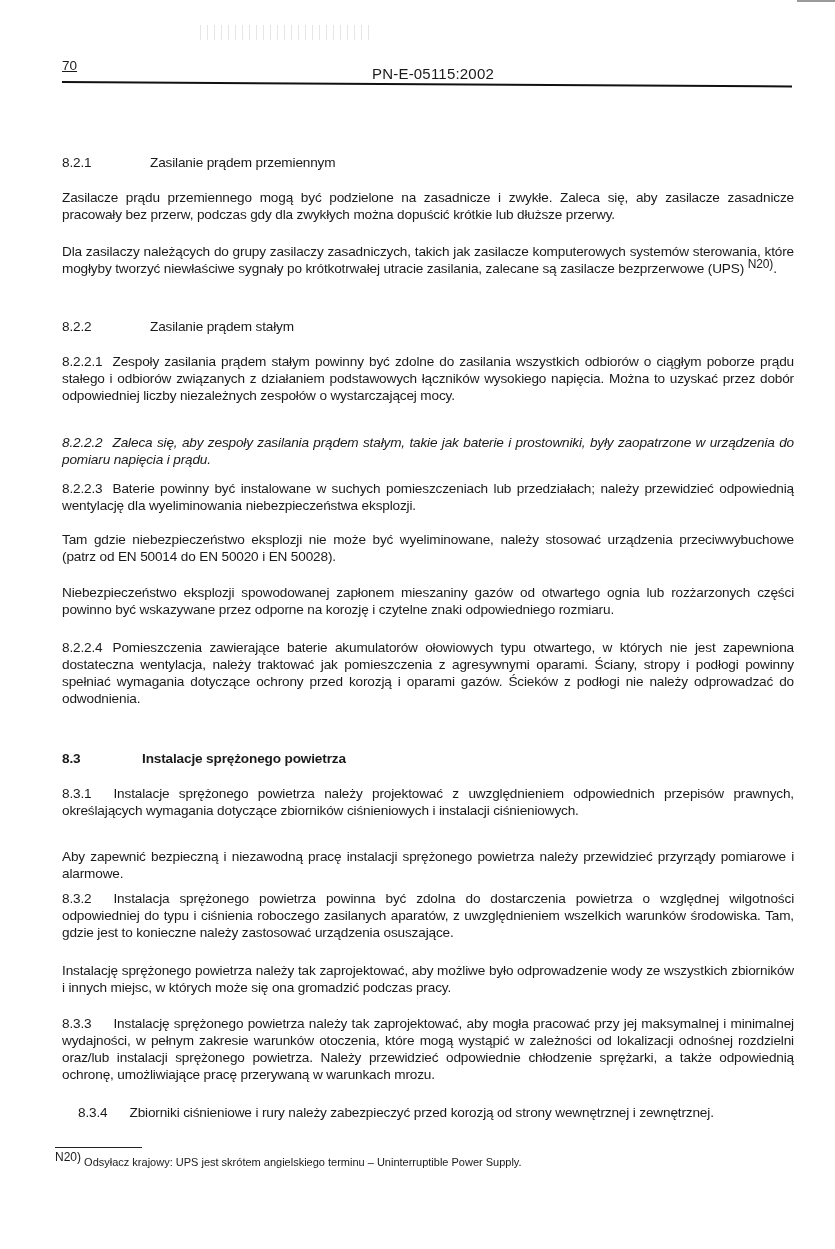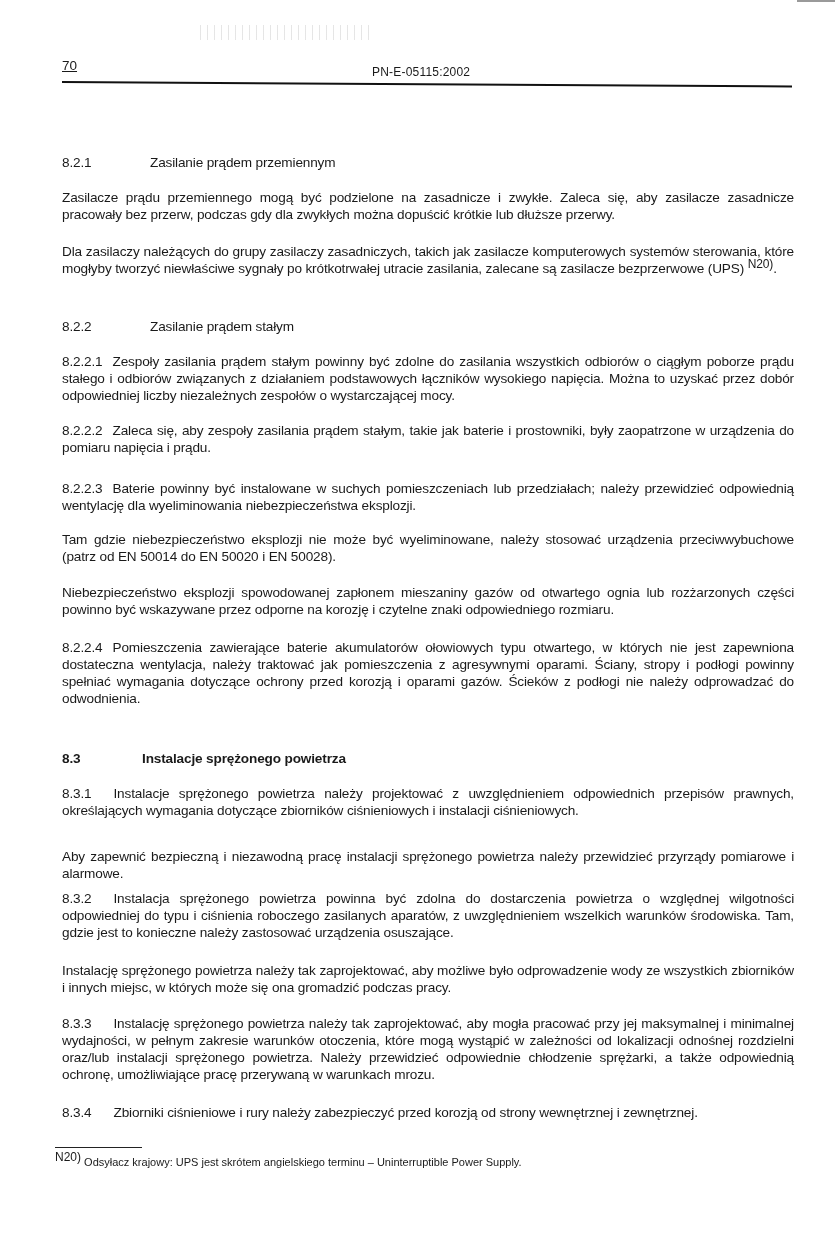--- a/index.html
+++ b/index.html
@@ -2,21 +2,21 @@
 <html><head>
 <meta charset="utf-8">
 <style>
   html, body { margin: 0; padding: 0; background: #ffffff; }
   body { width: 835px; height: 1249px; position: relative; overflow: hidden;
          font-family: "Liberation Sans", sans-serif; color: #1a1a1a; }
   .page { position: absolute; left: 0; top: 0; width: 835px; height: 1249px; }
   .corner-mark { position: absolute; right: 0; top: 0; width: 38px; height: 2px; background: #9a9a9a; }
   .header { position: absolute; left: 62px; top: 55px; width: 730px; height: 40px; }
   .page-number { position: absolute; left: 0; top: 3px; font-size: 13.5px; text-decoration: underline; }
-  .std-code { position: absolute; left: 310px; top: 10px; font-size: 12px; letter-spacing: 0.2px; }
+  .std-code { position: absolute; left: 310px; top: 10px; font-size: 15px; letter-spacing: 0.2px; }
   .header-rule { position: absolute; left: 0; top: 26px; width: 730px; height: 2px; background: #111;
                  transform: rotate(0.35deg); transform-origin: left center; }
   .block { position: absolute; left: 62px; width: 732px; font-size: 13.6px; line-height: 17px; letter-spacing: -0.15px; }
   .para { margin: 0; text-align: justify; }
   .num { display: inline-block; }
   .h3 .num { width: 88px; }
   .h2 { font-weight: bold; font-size: 13.6px; }
   .h2 .num { width: 80px; }
   .inl-num { margin-right: 10px; }
   .inl-num-wide { margin-right: 22px; }
@@ -53,21 +53,21 @@
   </div>
 
   <div class="block h3" style="top:318px;">
     <span class="num">8.2.2</span><span>Zasilanie prądem stałym</span>
   </div>
 
   <div class="block" style="top:353px;">
     <p class="para"><span class="inl-num">8.2.2.1</span><span>Zespoły zasilania prądem stałym powinny być zdolne do zasilania wszystkich odbiorów o ciągłym poborze prądu stałego i odbiorów związanych z działaniem podstawowych łączników wysokiego napięcia. Można to uzyskać przez dobór odpowiedniej liczby niezależnych zespołów o wystarczającej mocy.</span></p>
   </div>
 
-  <div class="block" style="top:422px;">
+  <div class="block" style="top:434px;font-style:italic;">
     <p class="para"><span class="inl-num">8.2.2.2</span><span>Zaleca się, aby zespoły zasilania prądem stałym, takie jak baterie i prostowniki, były zaopatrzone w urządzenia do pomiaru napięcia i prądu.</span></p>
   </div>
 
   <div class="block" style="top:480px;">
     <p class="para"><span class="inl-num">8.2.2.3</span><span>Baterie powinny być instalowane w suchych pomieszczeniach lub przedziałach; należy przewidzieć odpowiednią wentylację dla wyeliminowania niebezpieczeństwa eksplozji.</span></p>
   </div>
 
   <div class="block" style="top:531px;">
     <p class="para">Tam gdzie niebezpieczeństwo eksplozji nie może być wyeliminowane, należy stosować urządzenia przeciwwybuchowe (patrz od EN 50014 do EN 50020 i EN 50028).</p>
   </div>
@@ -97,21 +97,21 @@
   </div>
 
   <div class="block" style="top:962px;">
     <p class="para">Instalację sprężonego powietrza należy tak zaprojektować, aby możliwe było odprowadzenie wody ze wszystkich zbiorników i innych miejsc, w których może się ona gromadzić podczas pracy.</p>
   </div>
 
   <div class="block" style="top:1015px;">
     <p class="para"><span class="inl-num-wide">8.3.3</span><span>Instalację sprężonego powietrza należy tak zaprojektować, aby mogła pracować przy jej maksymalnej i minimalnej wydajności, w pełnym zakresie warunków otoczenia, które mogą wystąpić w zależności od lokalizacji odnośnej rozdzielni oraz/lub instalacji sprężonego powietrza. Należy przewidzieć odpowiednie chłodzenie sprężarki, a także odpowiednią ochronę, umożliwiające pracę przerywaną w warunkach mrozu.</span></p>
   </div>
 
-  <div class="block" style="top:1104px;">
+  <div class="block" style="top:1104px;margin-left:16px;">
     <p class="para"><span class="inl-num-wide">8.3.4</span><span>Zbiorniki ciśnieniowe i rury należy zabezpieczyć przed korozją od strony wewnętrznej i zewnętrznej.</span></p>
   </div>
 
   <div class="fn-rule"></div>
   <div class="footnote">
     <sup>N20)</sup>
     <span>Odsyłacz krajowy: UPS jest skrótem angielskiego terminu – Uninterruptible Power Supply.</span>
   </div>
 </div>
 

